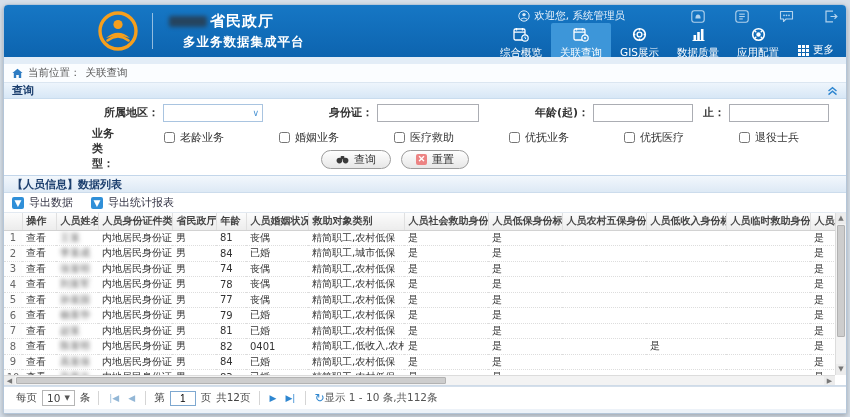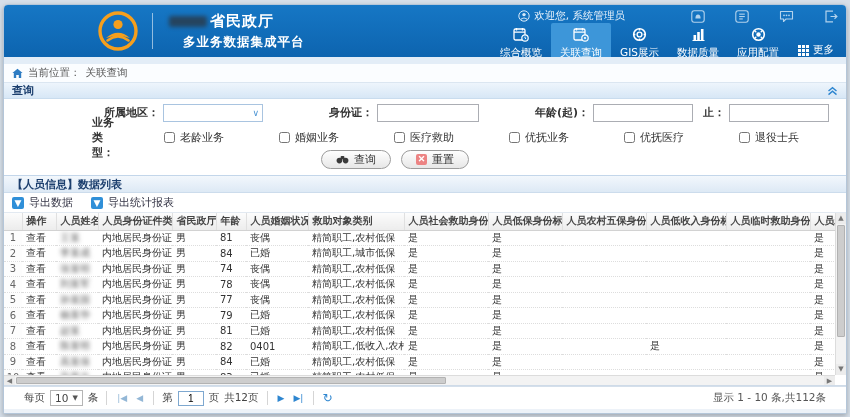--- a/index.html
+++ b/index.html
@@ -48,21 +48,21 @@
     display:flex; align-items:center; justify-content:space-between;
     padding:0 8px; font-size:11px; font-weight:bold; color:#1c3f6e; }
   .collapse-btn { cursor:pointer; line-height:0; }
   .form-row1 { display:flex; align-items:center; height:27px; font-size:11px; color:#333; }
   .form-row1 .lbl { font-weight:bold; }
   .txt { height:18px; border:1px solid #abadb3; background:#fff; font-size:11px; padding:0 3px;
     font-family:inherit; }
   .sel-box { position:relative; width:100px; height:18px; border:1px solid #a9c4e0; background:#fff;
     cursor:pointer; }
   .sel-box .arrow { position:absolute; right:3px; top:3px; color:#4b94d4; font-size:9px; }
-  .form-row2 { display:flex; align-items:center; font-size:11px; color:#333; height:23px; }
+  .form-row2 { display:flex; font-size:11px; color:#333; height:23px; }
   .form-row2 .lbl { font-weight:bold; margin:0 6px 0 88px; }
   .checks { display:flex; align-items:center; gap:4px; }
   .check-item { display:flex; align-items:center; gap:5px; margin-right:7px; white-space:nowrap; cursor:pointer;margin-left:44px;}
   .check-item input { width:11px; height:11px; margin:0; cursor:pointer; }
   .check-group { display:flex; align-items:center; border:1px dashed #85b1dc; padding:3px 6px 8px 4px; margin-left:2px; }
   .check-group .check-item { margin-right:5px; }
   .btn-row { display:flex; justify-content:center; gap:10px; padding:1px 0 6px; margin-left:-60px; }
   .pill-btn { display:flex; align-items:center; gap:5px; height:19px; padding:0 14px;
     border:1px solid #9c9c9c; border-radius:10px; background:linear-gradient(#fefefe,#e7e7e7);
     font-size:11px; color:#333; cursor:pointer; }
@@ -103,22 +103,22 @@
   .hscroll { position:absolute; left:0; right:11px; bottom:0; height:10px;
     background:#f3f3f3; border-top:1px solid #dcdcdc; display:flex; }
   .hscroll .sb-arrow { width:11px; font-size:7px; color:#777; text-align:center; line-height:10px;
     background:#ececec; cursor:pointer; }
   .hscroll .sb-thumb { flex:0 0 430px; margin:1px; background:#cdcdcd; border:1px solid #b2b2b2;
     border-radius:1px; cursor:pointer; }
   .hscroll .sb-track { flex:1; }
 
   
   .pager { height:23px; flex:0 0 23px; background:#fff; border-top:1px solid #d4dfeb;
-    display:flex; align-items:center; justify-content:space-between; padding:0 20px;
-    font-size:10.5px; color:#444;gap:23px; }
+    display:flex; align-items:center; padding:0 12px;
+    font-size:10.5px; color:#444; }
   .pager-left { display:flex; align-items:center; gap:5px; }
   .pg-sel { display:flex; align-items:center; gap:4px; border:1px solid #b5b5b5; background:#fff;
     height:16px; padding:0 4px; cursor:pointer; }
   .pg-sel .caret { font-size:7px; color:#555; }
   .pg-sep { width:1px; height:14px; background:#d5d5d5; margin:0 3px; }
   .pg-btn { cursor:pointer; font-size:9px; line-height:1; padding:2px; }
   .pg-btn.disabled { color:#93b7d6; cursor:default; }
   .pg-btn.enabled { color:#2e86d0; }
   .pg-input { width:26px; height:15px; border:1px solid #7ea8d0; font-size:10px; text-align:center; }
   .pg-refresh { color:#2e86d0; font-size:12px; cursor:pointer; }

